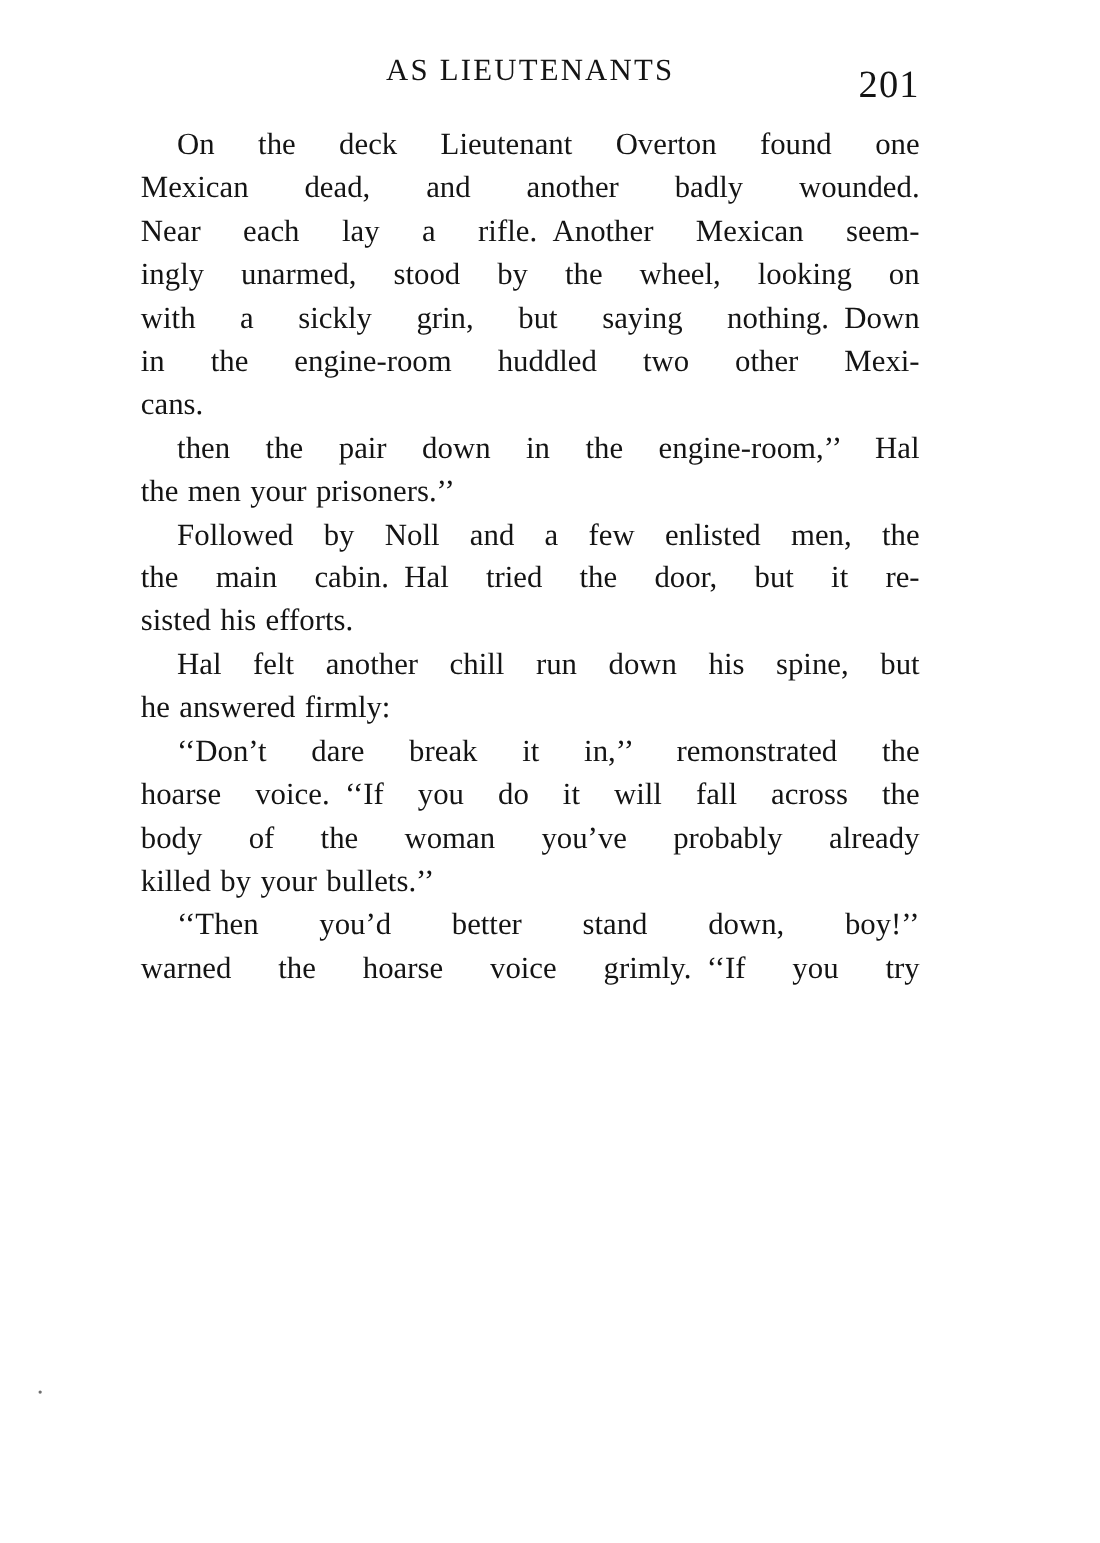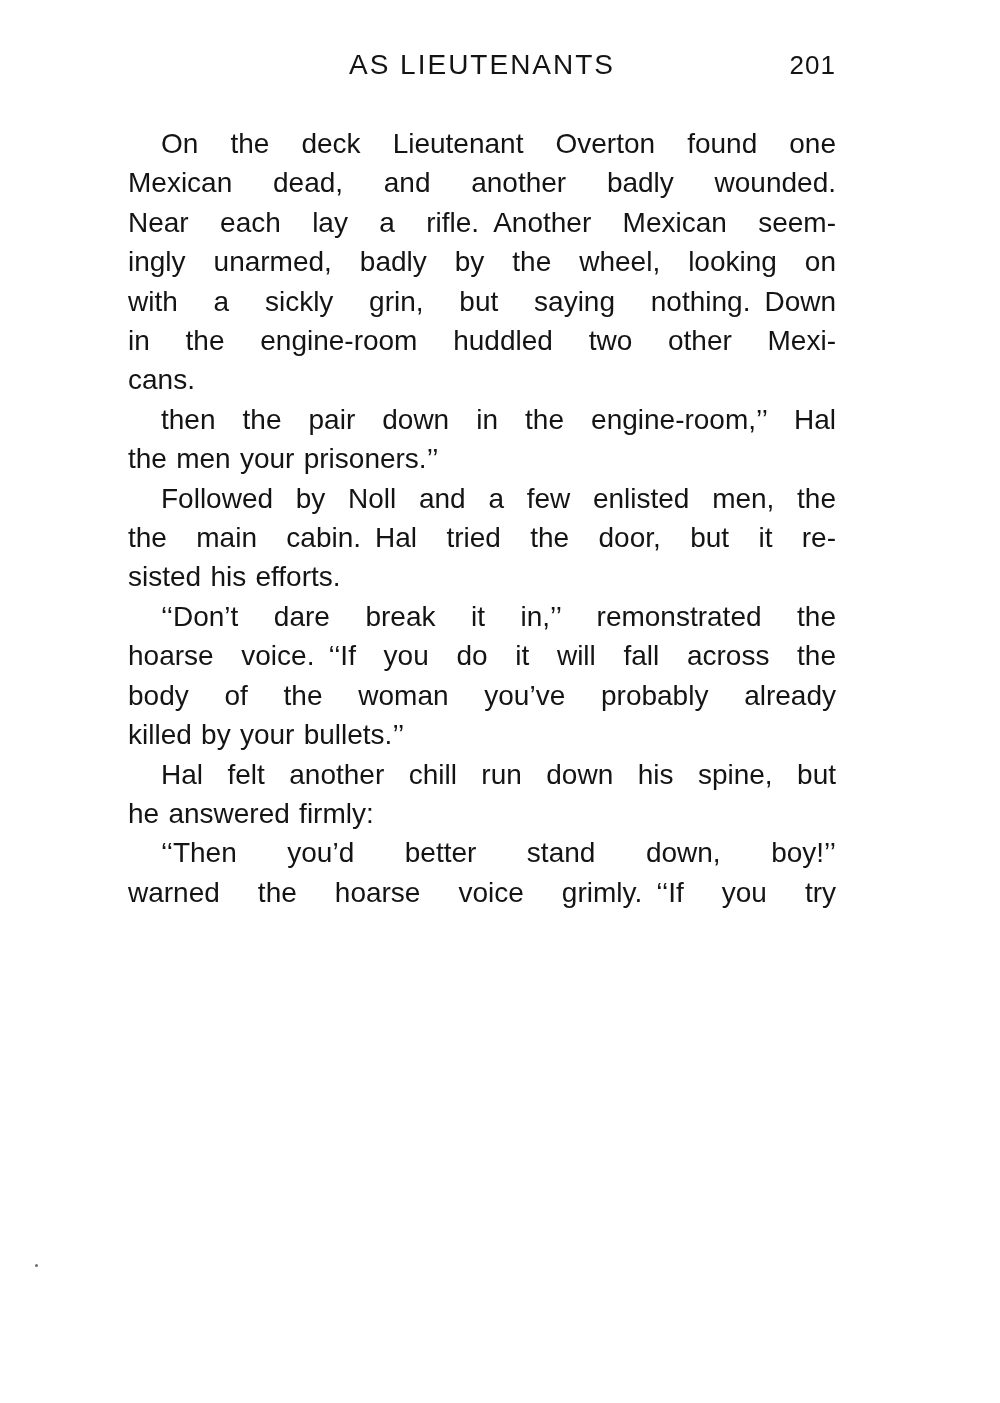--- a/index.html
+++ b/index.html
@@ -6,21 +6,21 @@
     margin: 0;
     padding: 0;
     background: #ffffff;
   }
   .page {
     position: relative;
     width: 893px;
     height: 1403px;
     background: #ffffff;
     overflow: hidden;
-    font-family: Liberation Sans, sans-serif;
+    font-family: Liberation Serif, serif;
     color: #141414;
   }
   .running-header {
     position: absolute;
     left: 128px;
     top: 48px;
     width: 708px;
     height: 40px;
   }
   .running-title {
@@ -29,29 +29,29 @@
     transform: translateX(-50%);
     top: 0;
     font-size: 28px;
     line-height: 34px;
     letter-spacing: 2px;
     white-space: nowrap;
   }
   .folio {
     position: absolute;
     right: 0;
-    top: 0;
-    font-size: 26px;
+    top: 12px;
+    font-size: 35px;
     line-height: 34px;
     letter-spacing: 1px;
   }
   .page-body {
     position: absolute;
     left: 128px;
-    top: 124px;
+    top: 112px;
     width: 708px;
   }
   .para { margin: 0; }
   .line {
     font-size: 28px;
     line-height: 39.4px;
     word-spacing: 1.5px;
     text-align: justify;
     text-align-last: justify;
   }
@@ -80,43 +80,43 @@
   <div class="running-header">
     <div class="running-title">AS LIEUTENANTS</div>
     <div class="folio">201</div>
   </div>
 
   <div class="page-body">
       <div class="para">
         <div class="line">On the deck Lieutenant Overton found one</div>
         <div class="line">Mexican dead, and another badly wounded.</div>
         <div class="line">Near each lay a rifle. Another Mexican seem-</div>
-        <div class="line">ingly unarmed, badly by the wheel, looking on</div>
+        <div class="line">ingly unarmed, stood by the wheel, looking on</div>
         <div class="line">with a sickly grin, but saying nothing. Down</div>
         <div class="line">in the engine-room huddled two other Mexi-</div>
         <div class="line flush-last">cans.</div>
       </div>
       <div class="para">
         <div class="line">then the pair down in the engine-room,’’ Hal</div>
         <div class="line flush-last">the men your prisoners.’’</div>
       </div>
       <div class="para">
         <div class="line">Followed by Noll and a few enlisted men, the</div>
         <div class="line">the main cabin. Hal tried the door, but it re-</div>
         <div class="line flush-last">sisted his efforts.</div>
       </div>
       <div class="para">
+        <div class="line">Hal felt another chill run down his spine, but</div>
+        <div class="line flush-last">he answered firmly:</div>
+      </div>
+      <div class="para">
         <div class="line">‘‘Don’t dare break it in,’’ remonstrated the</div>
         <div class="line">hoarse voice. ‘‘If you do it will fall across the</div>
         <div class="line">body of the woman you’ve probably already</div>
         <div class="line flush-last">killed by your bullets.’’</div>
-      </div>
-      <div class="para">
-        <div class="line">Hal felt another chill run down his spine, but</div>
-        <div class="line flush-last">he answered firmly:</div>
       </div>
       <div class="para">
         <div class="line">‘‘Then you’d better stand down, boy!’’</div>
         <div class="line">warned the hoarse voice grimly. ‘‘If you try</div>
       </div>
     </div>
 
   <div class="speck"></div>
 
 </div>

